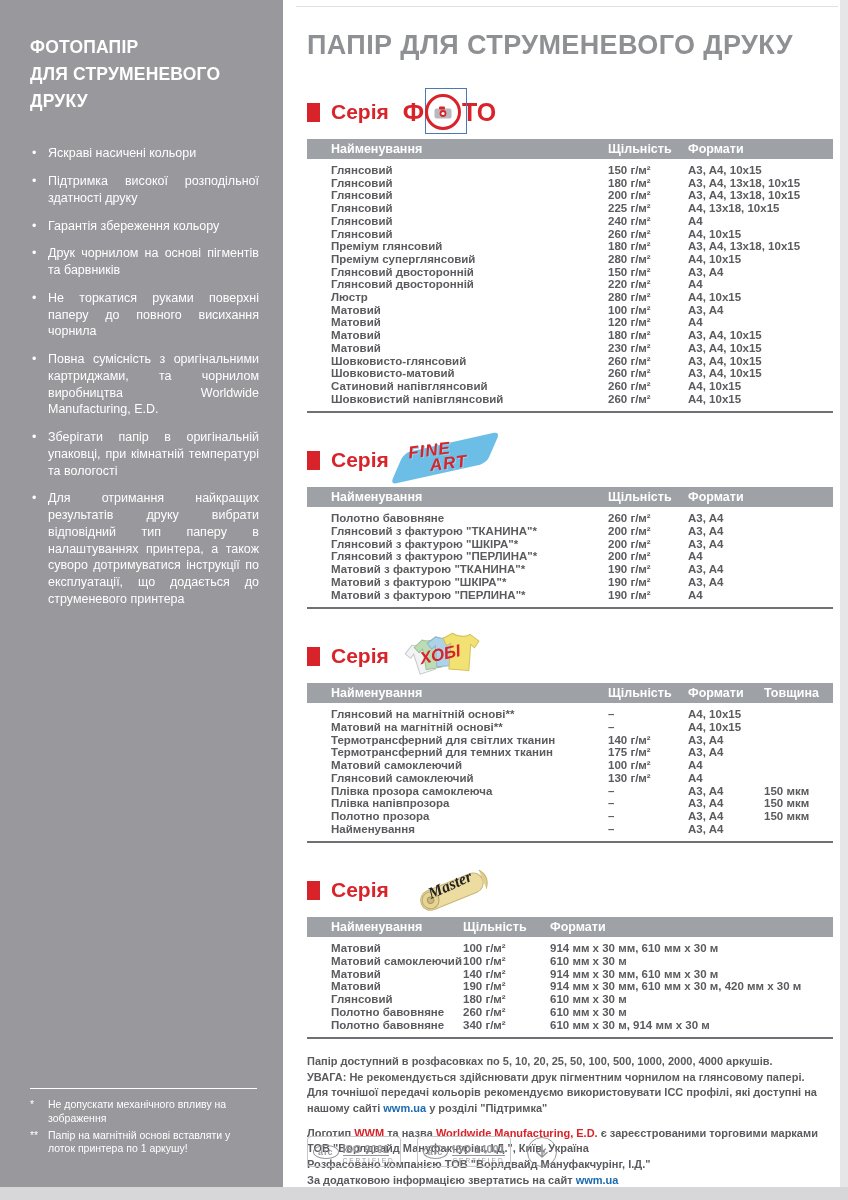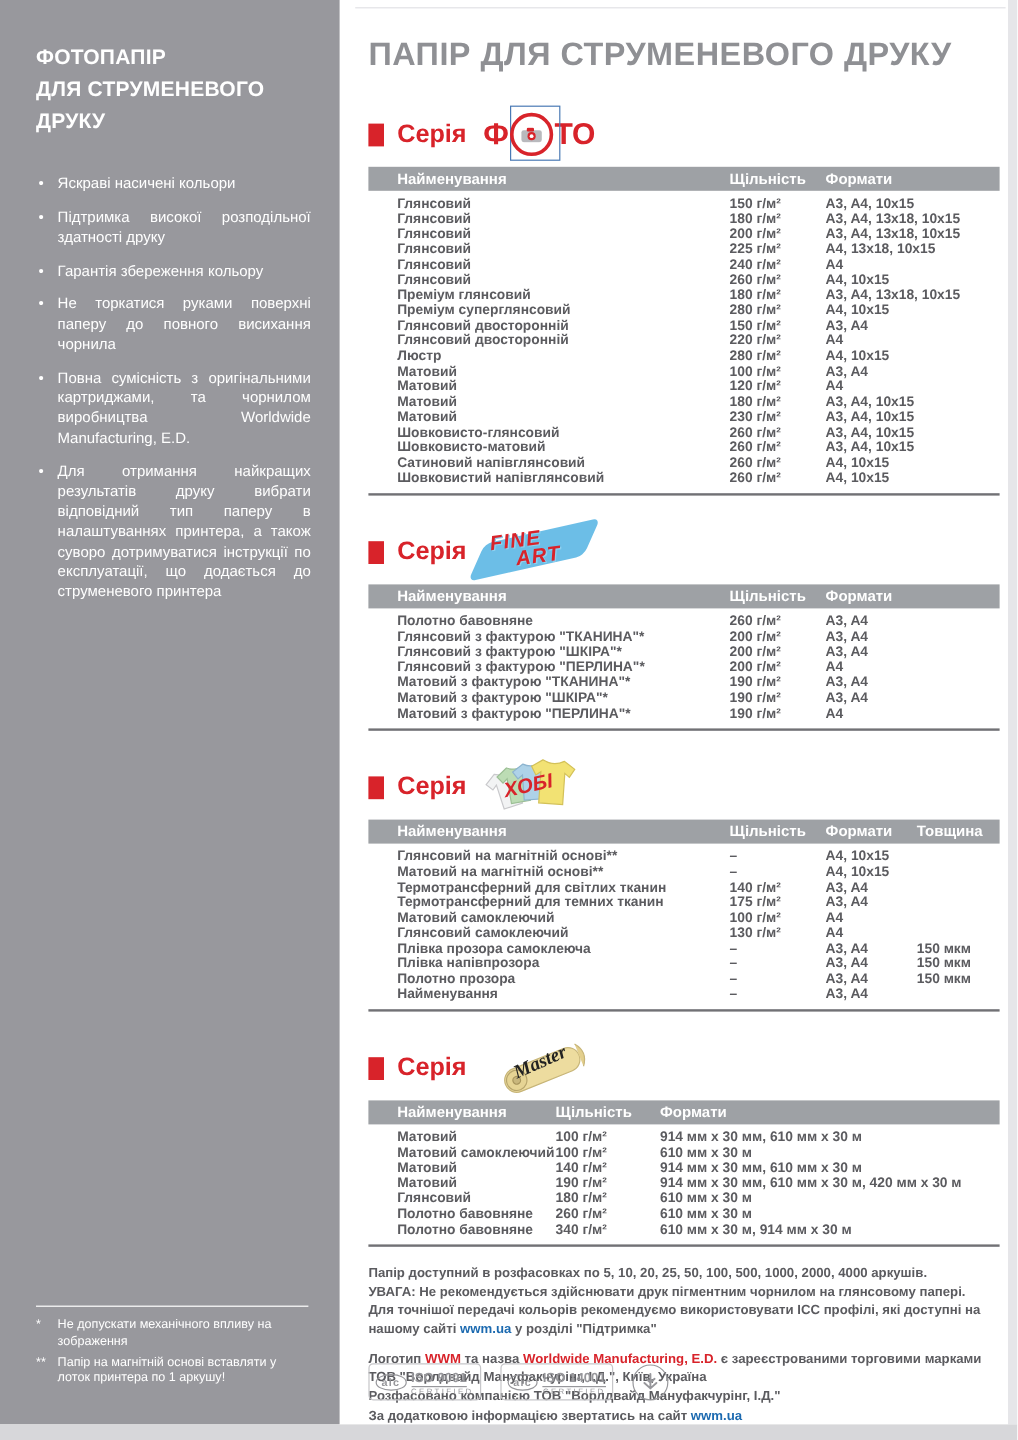--- a/index.html
+++ b/index.html
@@ -82,22 +82,24 @@
 
   <aside class="sidebar">
     <h2 class="sb-title">
       <span>ФОТОПАПІР</span><br>
       <span>ДЛЯ СТРУМЕНЕВОГО ДРУКУ</span>
     </h2>
     <ul class="sb-bullets">
         <li>Яскраві насичені кольори</li>
         <li>Підтримка високої розподільної здатності друку</li>
         <li>Гарантія збереження кольору</li>
+        <li>Друк чорнилом на основі пігментів та барвників</li>
         <li>Не торкатися руками поверхні паперу до повного висихання чорнила</li>
         <li>Повна сумісність з оригінальними картриджами, та чорнилом виробництва Worldwide Manufacturing, E.D.</li>
+        <li>Зберігати папір в оригінальній упаковці, при кімнатній температурі та вологості</li>
         <li>Для отримання найкращих результатів друку вибрати відповідний тип паперу в налаштуваннях принтера, а також суворо дотримуватися інструкції по експлуатації, що додається до струменевого принтера</li>
       </ul>
     <div class="sb-foot">
       <hr>
       <div>
           <div class="fn-row">
             <span class="mk">*</span>
             <span>Не допускати механічного впливу на зображення</span>
           </div>
           <div class="fn-row">

